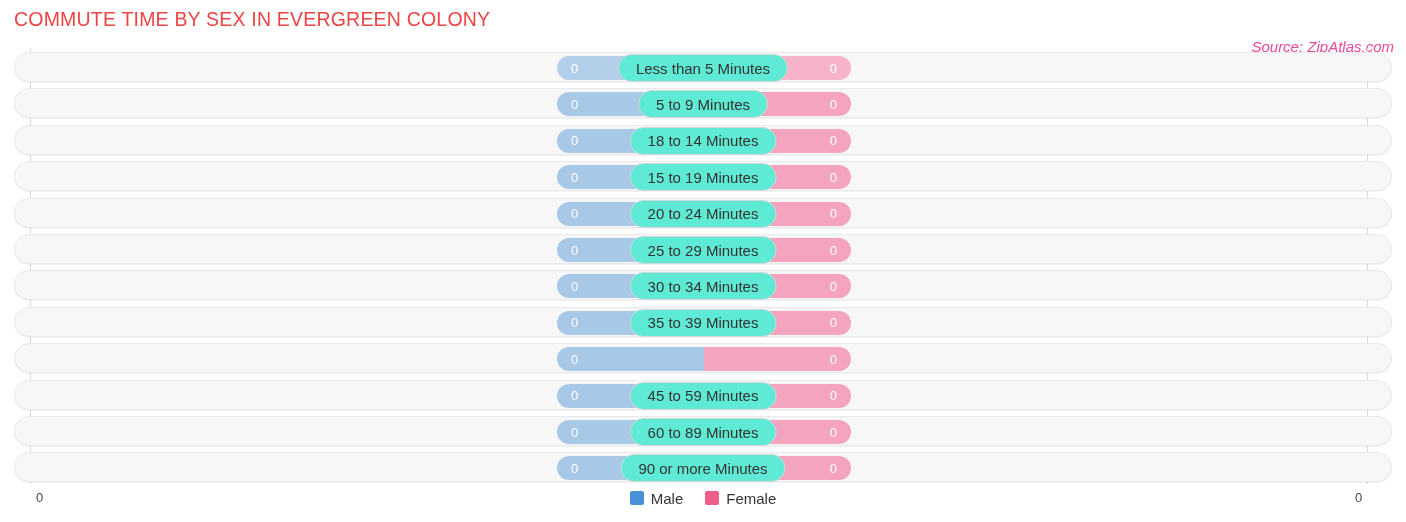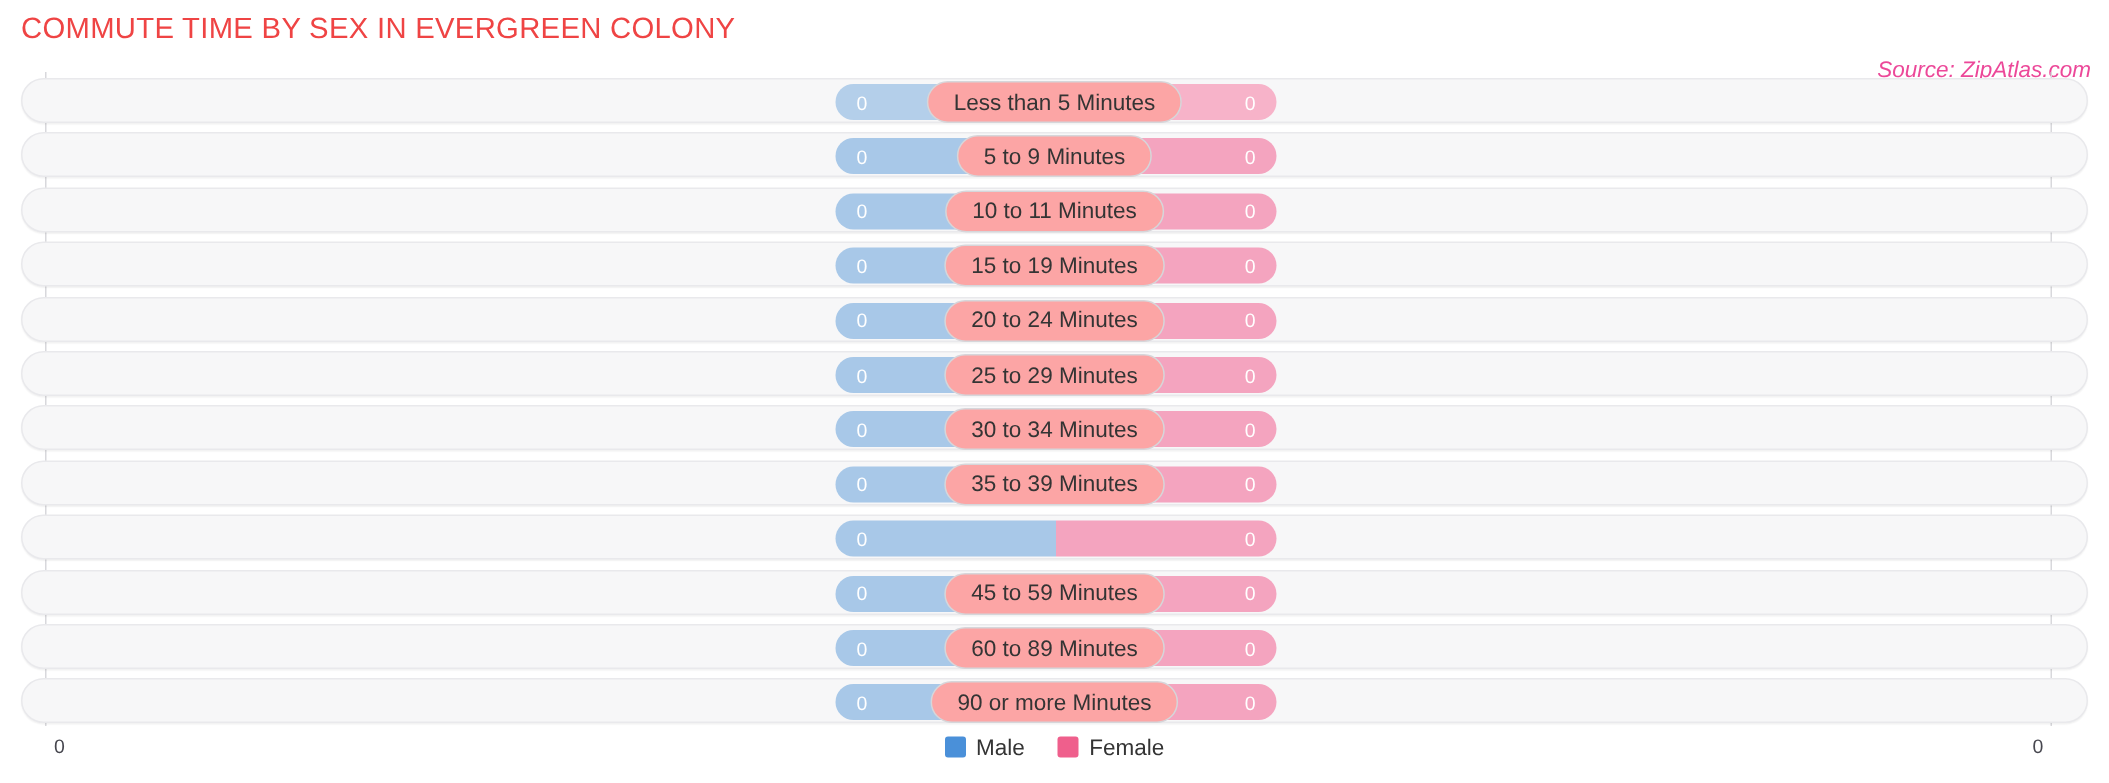--- a/index.html
+++ b/index.html
@@ -98,21 +98,21 @@
     white-space: nowrap;
   }
 
   
   .cat-pill {
     position: absolute;
     top: 1px;
     height: 28px;
     left: 50%;
     transform: translateX(-50%);
-    background: #fca5a5;
+    background: #5eead4;
     border: 1px solid #d6d6da;
     border-radius: 14px;
     display: flex;
     align-items: center;
     padding: 0 17px;
     white-space: nowrap;
     z-index: 3;
   }
   .cat-pill-label {
     font-size: 15px;
@@ -205,21 +205,21 @@
         </div>
         <div class="row" style="top: 76.8px;">
           <div class="row-inner">
             <div class="bar bar-male" style="left: 542px; width: 147px; background: rgb(168, 200, 232);">
               <span class="bar-value">0</span>
             </div>
             <div class="bar bar-female" style="left: 689px; width: 147px; background: rgb(244, 164, 191);">
               <span class="bar-value">0</span>
             </div>
             <div class="cat-pill">
-              <span class="cat-pill-label">10 to 11 Minutes</span>
+              <span class="cat-pill-label">18 to 14 Minutes</span>
             </div>
           </div>
         </div>
         <div class="row" style="top: 113.2px;">
           <div class="row-inner">
             <div class="bar bar-male" style="left: 542px; width: 147px; background: rgb(168, 200, 232);">
               <span class="bar-value">0</span>
             </div>
             <div class="bar bar-female" style="left: 689px; width: 147px; background: rgb(244, 164, 191);">
               <span class="bar-value">0</span>

